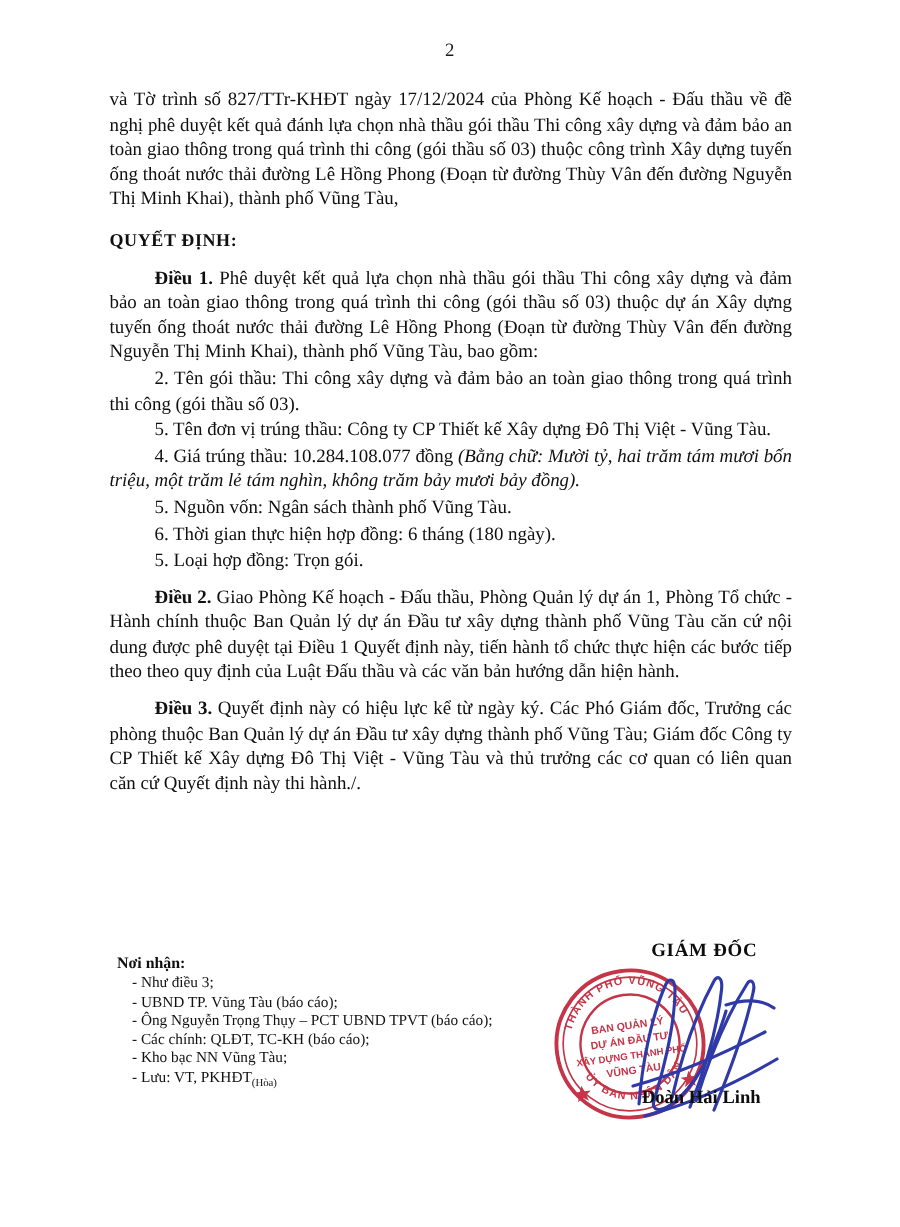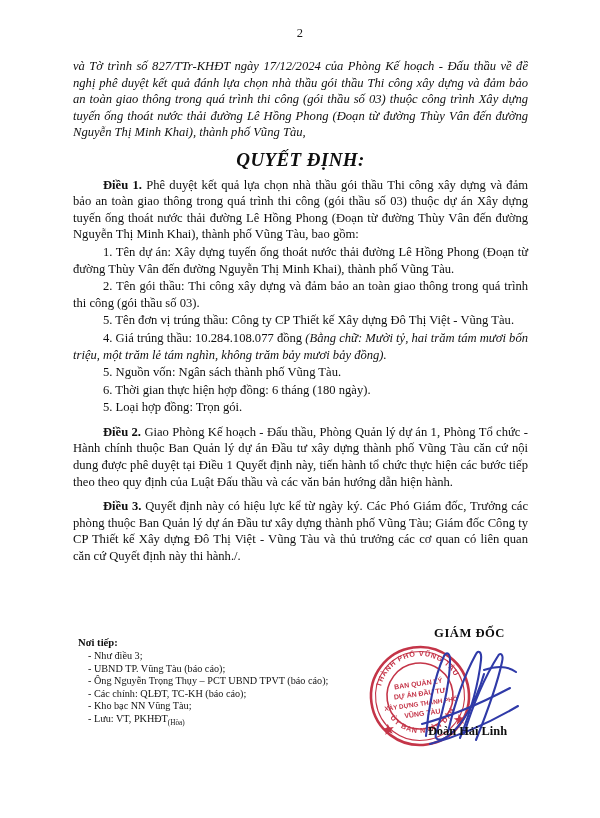--- a/index.html
+++ b/index.html
@@ -38,31 +38,28 @@
   p {
     margin: 0;
     text-align: justify;
     font-size: 12.6px;
     line-height: 16.6px;
     color: #0f0f0f;
     -webkit-hyphens: none;
     hyphens: none;
   }
   .intro {
-    font-style: italic;
     text-indent: 0;
   }
   .decision-title {
-    text-align: center;
-    font-weight: bold;
-    font-size: 19px;
+    font-weight: bold;
+    font-size: 12px;
     letter-spacing: 0.4px;
     margin-top: 11px;
     margin-bottom: 8px;
-    font-style: italic;
   }
   .article {
     text-indent: 30px;
     margin-top: 6px;
   }
   .article .lead {
     font-weight: bold;
   }
   .item {
     text-indent: 30px;
@@ -182,41 +179,40 @@
   <div class="page-number">2</div>
 
   <div class="body-block">
 
     <p class="intro">và Tờ trình số 827/TTr-KHĐT ngày 17/12/2024 của Phòng Kế hoạch - Đấu thầu về đề nghị phê duyệt kết quả đánh lựa chọn nhà thầu gói thầu Thi công xây dựng và đảm bảo an toàn giao thông trong quá trình thi công (gói thầu số 03) thuộc công trình Xây dựng tuyến ống thoát nước thải đường Lê Hồng Phong (Đoạn từ đường Thùy Vân đến đường Nguyễn Thị Minh Khai), thành phố Vũng Tàu,</p>
 
     <p class="decision-title">QUYẾT ĐỊNH:</p>
 
     <p class="article"><span class="lead">Điều 1.</span><span> Phê duyệt kết quả lựa chọn nhà thầu gói thầu Thi công xây dựng và đảm bảo an toàn giao thông trong quá trình thi công (gói thầu số 03) thuộc dự án Xây dựng tuyến ống thoát nước thải đường Lê Hồng Phong (Đoạn từ đường Thùy Vân đến đường Nguyễn Thị Minh Khai), thành phố Vũng Tàu, bao gồm:</span></p>
 
-    <p class="item">1. Tên dự án: Xây dựng tuyến ống thoát nước thải đường Lê Hồng Phong (Đoạn từ đường Thùy Vân đến đường Nguyễn Thị Minh Khai), thành phố Vũng Tàu.</p>
     <p class="item">2. Tên gói thầu: Thi công xây dựng và đảm bảo an toàn giao thông trong quá trình thi công (gói thầu số 03).</p>
     <p class="item">5. Tên đơn vị trúng thầu: Công ty CP Thiết kế Xây dựng Đô Thị Việt - Vũng Tàu.</p>
 
 
     <p class="item"><span>4. Giá trúng thầu: 10.284.108.077 đồng </span><span class="words">(Bằng chữ: Mười tỷ, hai trăm tám mươi bốn triệu, một trăm lẻ tám nghìn, không trăm bảy mươi bảy đồng).</span></p>
 
     <p class="item">5. Nguồn vốn: Ngân sách thành phố Vũng Tàu.</p>
     <p class="item">6. Thời gian thực hiện hợp đồng: 6 tháng (180 ngày).</p>
     <p class="item">5. Loại hợp đồng: Trọn gói.</p>
 
     <p class="article para-gap"><span class="lead">Điều 2.</span><span> Giao Phòng Kế hoạch - Đấu thầu, Phòng Quản lý dự án 1, Phòng Tổ chức - Hành chính thuộc Ban Quản lý dự án Đầu tư xây dựng thành phố Vũng Tàu căn cứ nội dung được phê duyệt tại Điều 1 Quyết định này, tiến hành tổ chức thực hiện các bước tiếp theo theo quy định của Luật Đấu thầu và các văn bản hướng dẫn hiện hành.</span></p>
 
     <p class="article para-gap"><span class="lead">Điều 3.</span><span> Quyết định này có hiệu lực kể từ ngày ký. Các Phó Giám đốc, Trưởng các phòng thuộc Ban Quản lý dự án Đầu tư xây dựng thành phố Vũng Tàu; Giám đốc Công ty CP Thiết kế Xây dựng Đô Thị Việt - Vũng Tàu và thủ trưởng các cơ quan có liên quan căn cứ Quyết định này thi hành./.</span></p>
 
   </div>
 
   <div class="footer">
 
     <div class="recipients">
-      <p class="recipients-title">Nơi tiếp:</p>
+      <p class="recipients-title">Nơi nhận:</p>
       <ul>
         <li>- Như điều 3;</li>
         <li>- UBND TP. Vũng Tàu (báo cáo);</li>
         <li>- Ông Nguyễn Trọng Thụy – PCT UBND TPVT (báo cáo);</li>
         <li>- Các chính: QLĐT, TC-KH (báo cáo);</li>
         <li>- Kho bạc NN Vũng Tàu;</li>
         <li><span>- Lưu: VT, PKHĐT</span><span class="sub">(Hòa)</span></li>
       </ul>
     </div>
 

